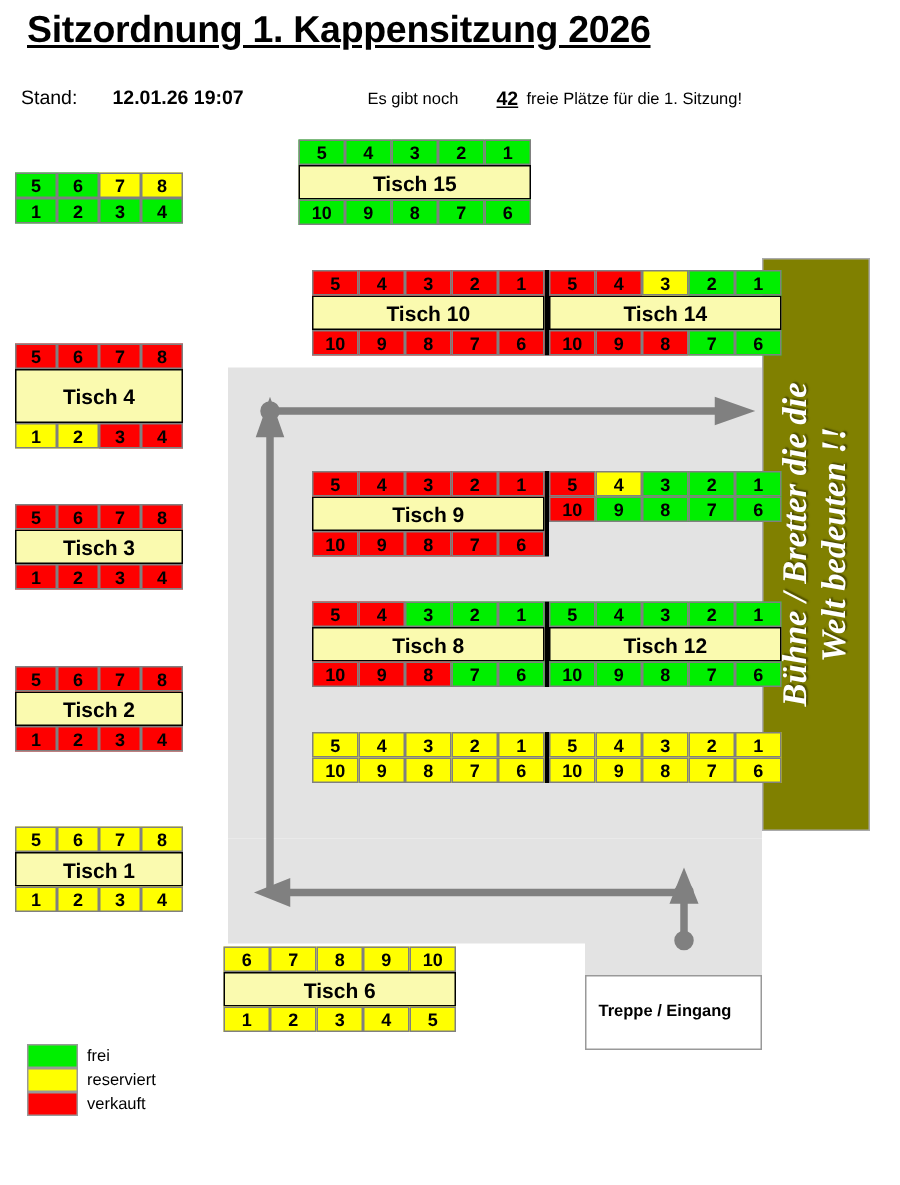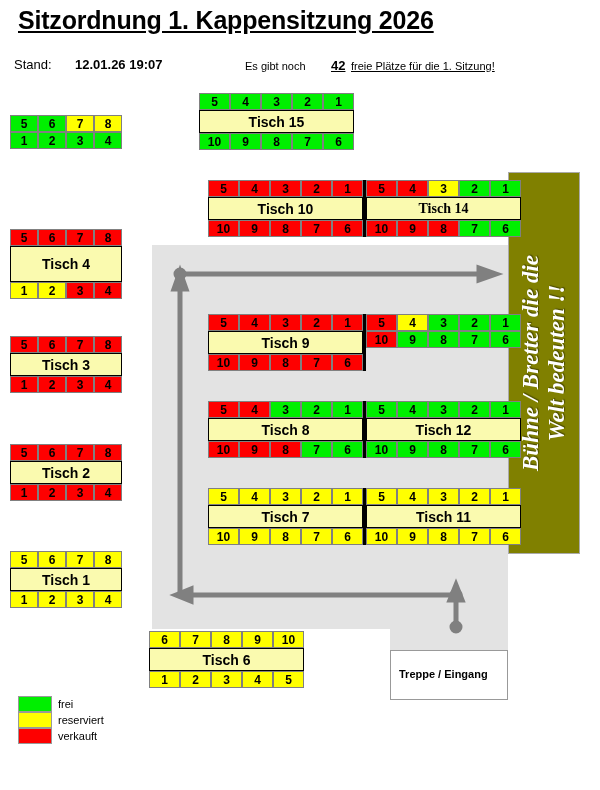--- a/index.html
+++ b/index.html
@@ -12,21 +12,21 @@
   .title{
     position:absolute;left:18px;top:6px;
     font-size:25px;font-weight:bold;color:#000;
     text-decoration:underline;letter-spacing:-0.2px;white-space:nowrap;
   }
   .stand-label{position:absolute;left:14px;top:57px;font-size:13px;color:#000;}
   .stand-value{position:absolute;left:75px;top:57px;font-size:13px;font-weight:bold;color:#000;}
   .free-pre{position:absolute;left:245px;top:60px;font-size:11px;color:#000;}
   .free-count{position:absolute;left:331px;top:58px;font-size:13px;font-weight:bold;
       color:#000;text-decoration:underline;}
-  .free-post{position:absolute;left:351px;top:60px;font-size:11px;color:#000;white-space:nowrap;text-decoration:underline;}
+  .free-post{position:absolute;left:351px;top:60px;font-size:11px;color:#000;white-space:nowrap;}
 
   
   .floor{position:absolute;background:#e3e3e3;}
 
   
   .arrows{position:absolute;left:0;top:0;width:600px;height:790px;pointer-events:none;}
 
   
   .table-block{position:absolute;}
   .seatrow{display:flex;}
@@ -242,21 +242,21 @@
     </div>
   <div class="pair-sep"></div>
   <div class="table-block" style="position:relative;width:155px;">
       <div class="seatrow">
         <div class="seat r" style="width: 31px; height: 17px;">5</div>
         <div class="seat r" style="width: 31px; height: 17px;">4</div>
         <div class="seat y" style="width: 31px; height: 17px;">3</div>
         <div class="seat g" style="width: 31px; height: 17px;">2</div>
         <div class="seat g" style="width: 31px; height: 17px;">1</div>
       </div>
-      <div class="tname" style="height: 23px; width: 155px; font-family: Liberation Serif, serif;">Tisch 14</div>
+      <div class="tname" style="height: 23px; width: 155px;">Tisch 14</div>
       <div class="seatrow">
         <div class="seat r" style="width: 31px; height: 17px;">10</div>
         <div class="seat r" style="width: 31px; height: 17px;">9</div>
         <div class="seat r" style="width: 31px; height: 17px;">8</div>
         <div class="seat g" style="width: 31px; height: 17px;">7</div>
         <div class="seat g" style="width: 31px; height: 17px;">6</div>
       </div>
     </div>
 </div>
 
@@ -337,39 +337,37 @@
 
 <div class="pair" style="left:208px;top:488px;">
   <div class="table-block" style="position:relative;width:155px;">
       <div class="seatrow">
         <div class="seat y" style="width: 31px; height: 17px;">5</div>
         <div class="seat y" style="width: 31px; height: 17px;">4</div>
         <div class="seat y" style="width: 31px; height: 17px;">3</div>
         <div class="seat y" style="width: 31px; height: 17px;">2</div>
         <div class="seat y" style="width: 31px; height: 17px;">1</div>
       </div>
-      <div class="tname" style="height: 23px; width: 155px;">Tisch 7</div>
       <div class="seatrow">
         <div class="seat y" style="width: 31px; height: 17px;">10</div>
         <div class="seat y" style="width: 31px; height: 17px;">9</div>
         <div class="seat y" style="width: 31px; height: 17px;">8</div>
         <div class="seat y" style="width: 31px; height: 17px;">7</div>
         <div class="seat y" style="width: 31px; height: 17px;">6</div>
       </div>
     </div>
   <div class="pair-sep"></div>
   <div class="table-block" style="position:relative;width:155px;">
       <div class="seatrow">
         <div class="seat y" style="width: 31px; height: 17px;">5</div>
         <div class="seat y" style="width: 31px; height: 17px;">4</div>
         <div class="seat y" style="width: 31px; height: 17px;">3</div>
         <div class="seat y" style="width: 31px; height: 17px;">2</div>
         <div class="seat y" style="width: 31px; height: 17px;">1</div>
       </div>
-      <div class="tname" style="height: 23px; width: 155px;">Tisch 11</div>
       <div class="seatrow">
         <div class="seat y" style="width: 31px; height: 17px;">10</div>
         <div class="seat y" style="width: 31px; height: 17px;">9</div>
         <div class="seat y" style="width: 31px; height: 17px;">8</div>
         <div class="seat y" style="width: 31px; height: 17px;">7</div>
         <div class="seat y" style="width: 31px; height: 17px;">6</div>
       </div>
     </div>
 </div>
 

